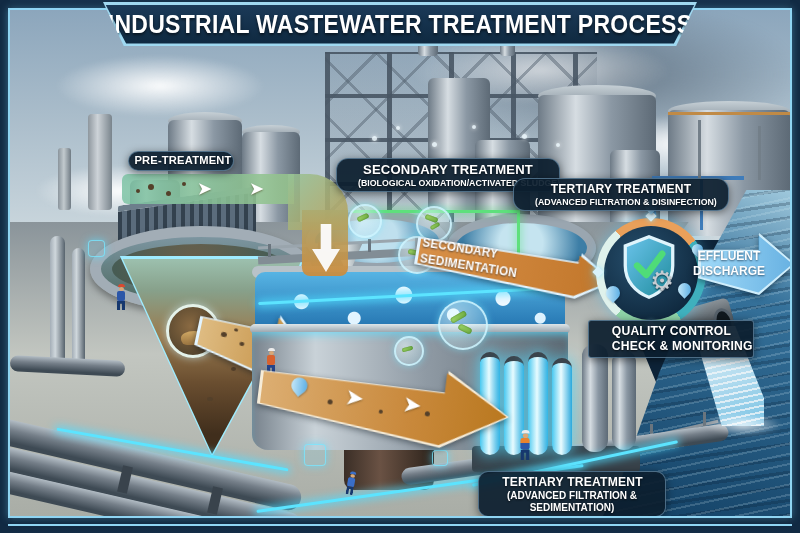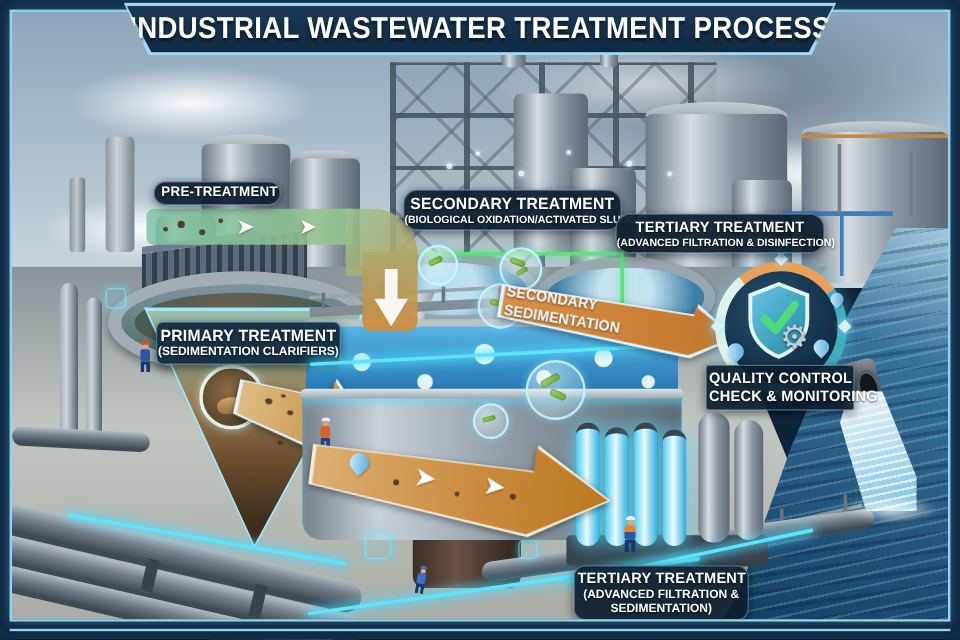--- a/index.html
+++ b/index.html
@@ -1,21 +1,21 @@
 <!DOCTYPE html>
 <html><head>
 <meta charset="utf-8">
 <style>
   html,body{margin:0;padding:0;background:#0d2338}
   #cv{position:relative;width:800px;height:533px;background:#0d2338;overflow:hidden;
       font-family:"Liberation Sans",sans-serif;color:#fff}
   .abs{position:absolute}
   
   .pill{background:rgba(12,30,46,.93);border:1px solid rgba(150,200,235,.45);border-radius:10px;
-        text-align:center;color:#fff;box-shadow:0 2px 8px rgba(0,0,0,.5);padding:3px 0;line-height:1.18;z-index:50}
+        text-align:center;color:#fff;box-shadow:0 2px 8px rgba(0,0,0,.5);padding:3px 21px;line-height:1.18;z-index:50}
   .t1{display:block;font-weight:bold;font-size:13px;letter-spacing:.2px;transform:scaleX(.97);
       text-shadow:0 1px 2px rgba(0,0,0,.65);white-space:nowrap}
   .t2{display:block;font-weight:bold;font-size:9.5px;text-shadow:0 1px 2px rgba(0,0,0,.65);white-space:nowrap}
   
   .arrow{position:absolute;filter:drop-shadow(0 2px 3px rgba(0,10,20,.45));z-index:50}
   .aout{position:absolute;inset:0;background:#e2f4ff}
   .ain{position:absolute;inset:2.5px}
   .cA{clip-path:polygon(0 27%,63% 27%,63% 0,100% 50%,63% 100%,0 73%)}
   .cB{clip-path:polygon(0 20%,82% 20%,82% 0,100% 50%,82% 100%,0 80%)}
   .cC{clip-path:polygon(0 30%,74% 30%,74% 4%,100% 50%,74% 96%,0 70%)}
@@ -333,39 +333,43 @@
     <span class="t1" style="font-size:11.5px">PRE-TREATMENT</span>
   </div>
   <div class="abs pill" style="left:336px;top:158px;width:180px;border-radius:12px">
     <span class="t1" style="font-size:13.5px">SECONDARY TREATMENT</span>
     <span class="t2" style="font-size:8.8px">(BIOLOGICAL OXIDATION/ACTIVATED SLUDGE)</span>
   </div>
   <div class="abs pill" style="left:513px;top:178px;width:172px;border-radius:12px">
     <span class="t1" style="font-size:12.5px">TERTIARY TREATMENT</span>
     <span class="t2" style="font-size:8.8px">(ADVANCED FILTRATION &amp; DISINFECTION)</span>
   </div>
-  <div class="abs pill" style="left:130px;top:268px;width:152px;border-radius:6px;background:rgba(16,42,64,.94);z-index:22">
-    <span class="t1" style="font-size:13.5px">PRIMARY TREATMENT</span>
-    <span class="t2" style="font-size:10px">(SEDIMENTATION CLARIFIERS)</span>
-  </div>
-  <div class="abs pill" style="left:588px;top:304px;width:122px;border-radius:3px;z-index:50">
+  <div class="abs pill" style="left:588px;top:320px;width:122px;border-radius:3px;z-index:50">
     <span class="t1" style="font-size:12.5px">QUALITY CONTROL</span>
     <span class="t1" style="font-size:12.5px">CHECK &amp; MONITORING</span>
   </div>
   <div class="abs pill" style="left:478px;top:471px;width:144px;border-radius:10px;z-index:55">
     <span class="t1" style="font-size:12.5px">TERTIARY TREATMENT</span>
     <span class="t2" style="font-size:10px">(ADVANCED FILTRATION &amp;</span>
     <span class="t2" style="font-size:10px">SEDIMENTATION)</span>
   </div>
 
   <div class="arrow" style="left:415px;top:243px;width:200px;height:46px;transform:rotate(9deg);z-index:44">
     <div class="aout cB"></div>
     <div class="ain cB" style="background:linear-gradient(90deg,#d89048,#c1762a)"></div>
     <div class="atext" style="width:82%;font-size:12.5px;letter-spacing:.2px;transform:scaleX(.94)">
       <span>SECONDARY SEDIMENTATION</span>
+    </div>
+  </div>
+  <div class="arrow" style="left:698px;top:233px;width:97px;height:62px;z-index:50">
+    <div class="aout cA" style="background:#cfeefc"></div>
+    <div class="ain cA" style="background:linear-gradient(90deg,rgba(120,200,245,.55),rgba(40,140,210,.62))"></div>
+    <div class="atext" style="width:64%;font-size:12px">
+      <span>EFFLUENT</span>
+      <span>DISCHARGE</span>
     </div>
   </div>
 
   <div class="abs" style="left:0;top:0;width:800px;height:10px;background:linear-gradient(180deg,#16304a,#0c2136);z-index:60"></div>
   <div class="abs" style="left:0;top:516px;width:800px;height:17px;background:linear-gradient(180deg,#0c2136,#142d47);z-index:60"></div>
   <div class="abs" style="left:0;top:0;width:10px;height:533px;background:#112a43;z-index:60"></div>
   <div class="abs" style="left:790px;top:0;width:10px;height:533px;background:#112a43;z-index:60"></div>
   <div class="abs" style="left:8px;top:8px;width:784px;height:510px;border:2px solid #8fd4f2;box-sizing:border-box;z-index:61;pointer-events:none;box-shadow:0 0 8px rgba(120,210,250,.4)"></div>
   <div class="abs" style="left:8px;top:524px;width:784px;height:2px;background:#8fd4f2;z-index:61"></div>
 

